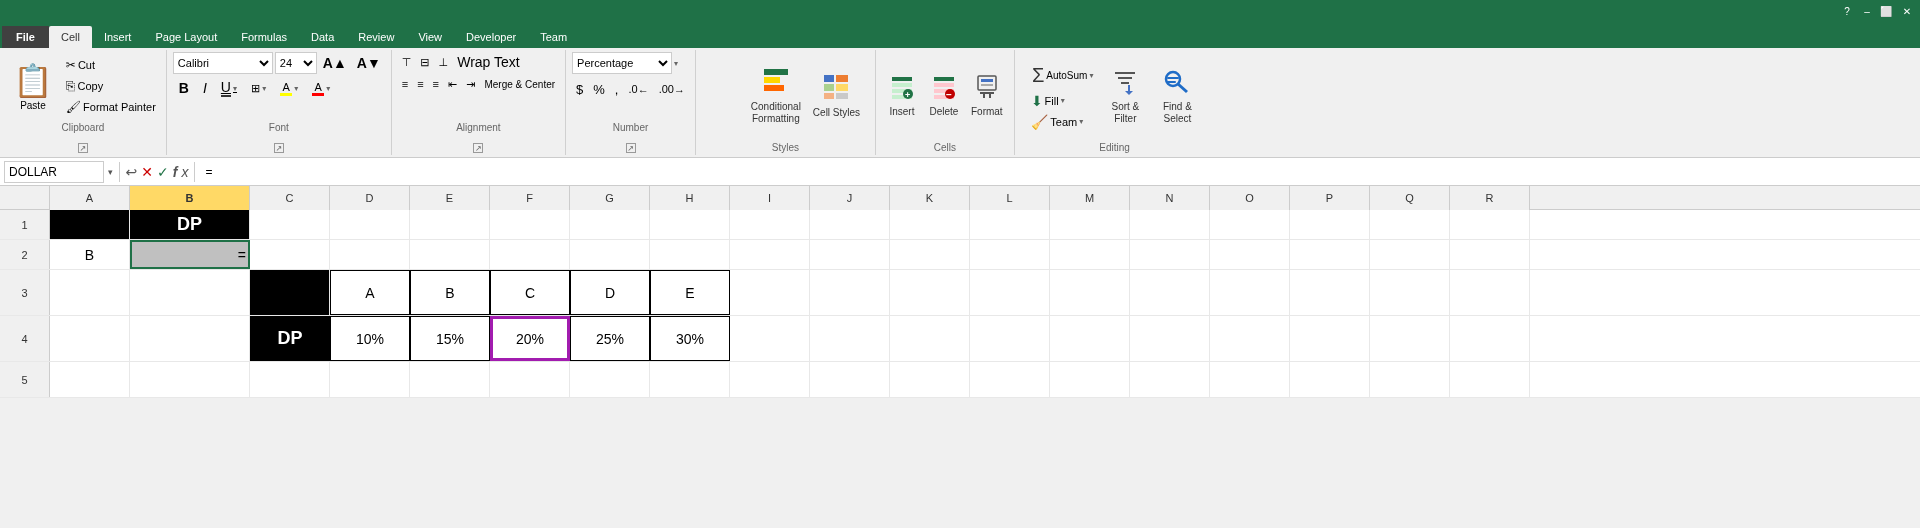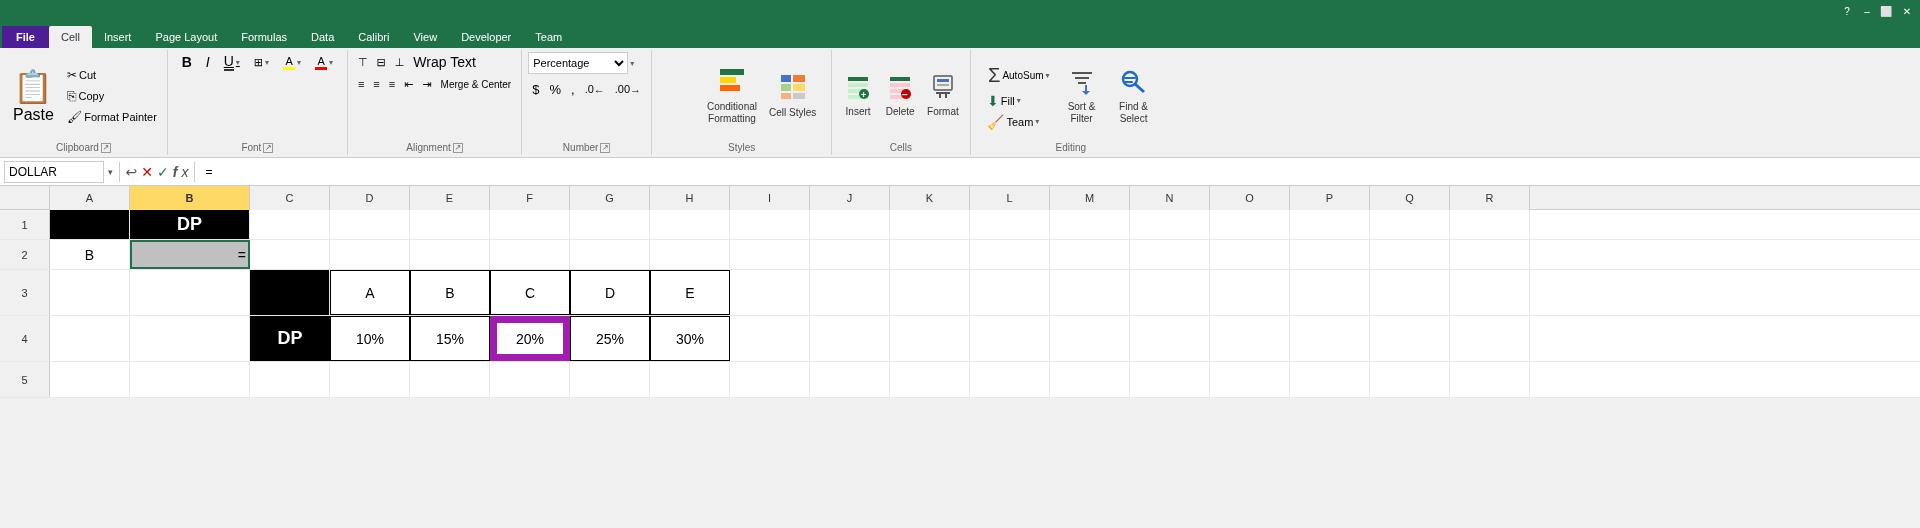--- a/index.html
+++ b/index.html
@@ -50,21 +50,21 @@
       color: #333;
     }
     .tab.file-tab {
       background: #1a5c38;
       color: white;
       font-weight: bold;
       border-radius: 0;
       padding: 4px 14px;
     }
     .tab.file-tab.active {
-      background: #4c1d95;
+      background: #404040;
       color: white;
       margin-top: 34px;
     }
 
     
     .ribbon {
       height: 110px;
       background: #f0f0f0;
       border-bottom: 1px solid #ccc;
       display: flex;
@@ -88,21 +88,22 @@
     }
     .ribbon-group-label {
       font-size: 10px;
       color: #666;
       text-align: center;
       padding: 2px 0;
       width: 100%;
       display: flex;
       align-items: center;
       justify-content: center;
-      gap: 2px;
+      gap: 10px;
+      flex-direction: column;
     }
     .group-expand {
       width: 10px; height: 10px;
       border: 1px solid #999;
       font-size: 8px;
       display: flex; align-items: center; justify-content: center;
       cursor: pointer;
     }
 
     
@@ -146,21 +147,21 @@
     .paste-btn {
       display: flex;
       flex-direction: column;
       align-items: center;
       cursor: pointer;
       padding: 2px 6px;
       border-radius: 2px;
       border: 1px solid transparent;
     }
     .paste-icon { font-size: 32px; color: #1f7147; }
-    .paste-label { font-size: 16px; }
+    .paste-label { font-size: 10px; }
 
     
     .font-select {
       width: 100px; height: 22px; font-size: 11px;
       border: 1px solid #ccc; background: white;
     }
     .font-size-select {
       width: 42px; height: 22px; font-size: 11px;
       border: 1px solid #ccc; background: white;
     }
@@ -310,21 +311,21 @@
   </div>
 </div>
 
 <div class="ribbon-tabs">
   <div class="tab file-tab active">File</div>
   <div class="tab active" style="background:#f0f0f0;color:#333;">Cell</div>
   <div class="tab">Insert</div>
   <div class="tab">Page Layout</div>
   <div class="tab">Formulas</div>
   <div class="tab">Data</div>
-  <div class="tab">Calibri</div>
+  <div class="tab">Review</div>
   <div class="tab">View</div>
   <div class="tab">Developer</div>
   <div class="tab">Team</div>
 </div>
 
 <div class="ribbon">
 
   <div class="ribbon-group">
     <div class="ribbon-group-content">
       <div class="paste-btn">
@@ -347,20 +348,30 @@
       </div>
     </div>
     <div class="ribbon-group-label">
       <span>Clipboard</span>
       <div class="group-expand">↗</div>
     </div>
   </div>
 
   <div class="ribbon-group" style="min-width:180px;">
     <div class="ribbon-group-content" style="flex-direction:column; align-items:flex-start;">
+      <div class="font-row">
+        <select class="font-select">
+          <option>Calibri</option>
+        </select>
+        <select class="font-size-select">
+          <option>24</option>
+        </select>
+        <div class="rb-btn-small" style="font-size:14px;font-weight:bold;">A▲</div>
+        <div class="rb-btn-small" style="font-size:14px;font-weight:bold;">A▼</div>
+      </div>
       <div class="font-row2">
         <div class="rb-btn-small btn-b" style="font-size:14px;padding:1px 5px;">B</div>
         <div class="rb-btn-small btn-i" style="font-size:14px;padding:1px 5px;">
             <em>I</em>
           </div>
         <div class="rb-btn-small btn-u" style="font-size:14px;padding:1px 5px;">
           <span style="border-bottom:2px solid #333;">U</span>
           <span class="dd-arrow">▾</span>
         </div>
         <div class="rb-btn-small" style="padding:1px 5px;">⊞ <span class="dd-arrow">▾</span></div>
@@ -671,21 +682,21 @@
   </div>
 
   <div class="spreadsheet-row" style="height:46px;">
     <div class="row-header">4</div>
     <div class="cell" style="width:80px;"></div>
     <div class="cell" style="width:120px;"></div>
 
     <div class="cell" style="width:80px;background:black;color:white;font-weight:bold;font-size:18px;justify-content:center;border:1px solid black;">DP</div>
     <div class="cell" style="width:80px;border:1px solid black;justify-content:center;font-size:14px;">10%</div>
     <div class="cell" style="width:80px;border:1px solid black;justify-content:center;font-size:14px;">15%</div>
-    <div class="cell" style="width:80px;border:7px solid #a21caf;justify-content:center;font-size:14px;">20%</div>
+    <div class="cell" style="width:80px;border:3px solid #a21caf;justify-content:center;font-size:14px;">20%</div>
     <div class="cell" style="width:80px;border:1px solid black;justify-content:center;font-size:14px;">25%</div>
     <div class="cell" style="width:80px;border:1px solid black;justify-content:center;font-size:14px;">30%</div>
     <div class="cell" style="width:80px;"></div>
     <div class="cell" style="width:80px;"></div>
     <div class="cell" style="width:80px;"></div>
     <div class="cell" style="width:80px;"></div>
     <div class="cell" style="width:80px;"></div>
     <div class="cell" style="width:80px;"></div>
     <div class="cell" style="width:80px;"></div>
     <div class="cell" style="width:80px;"></div>

